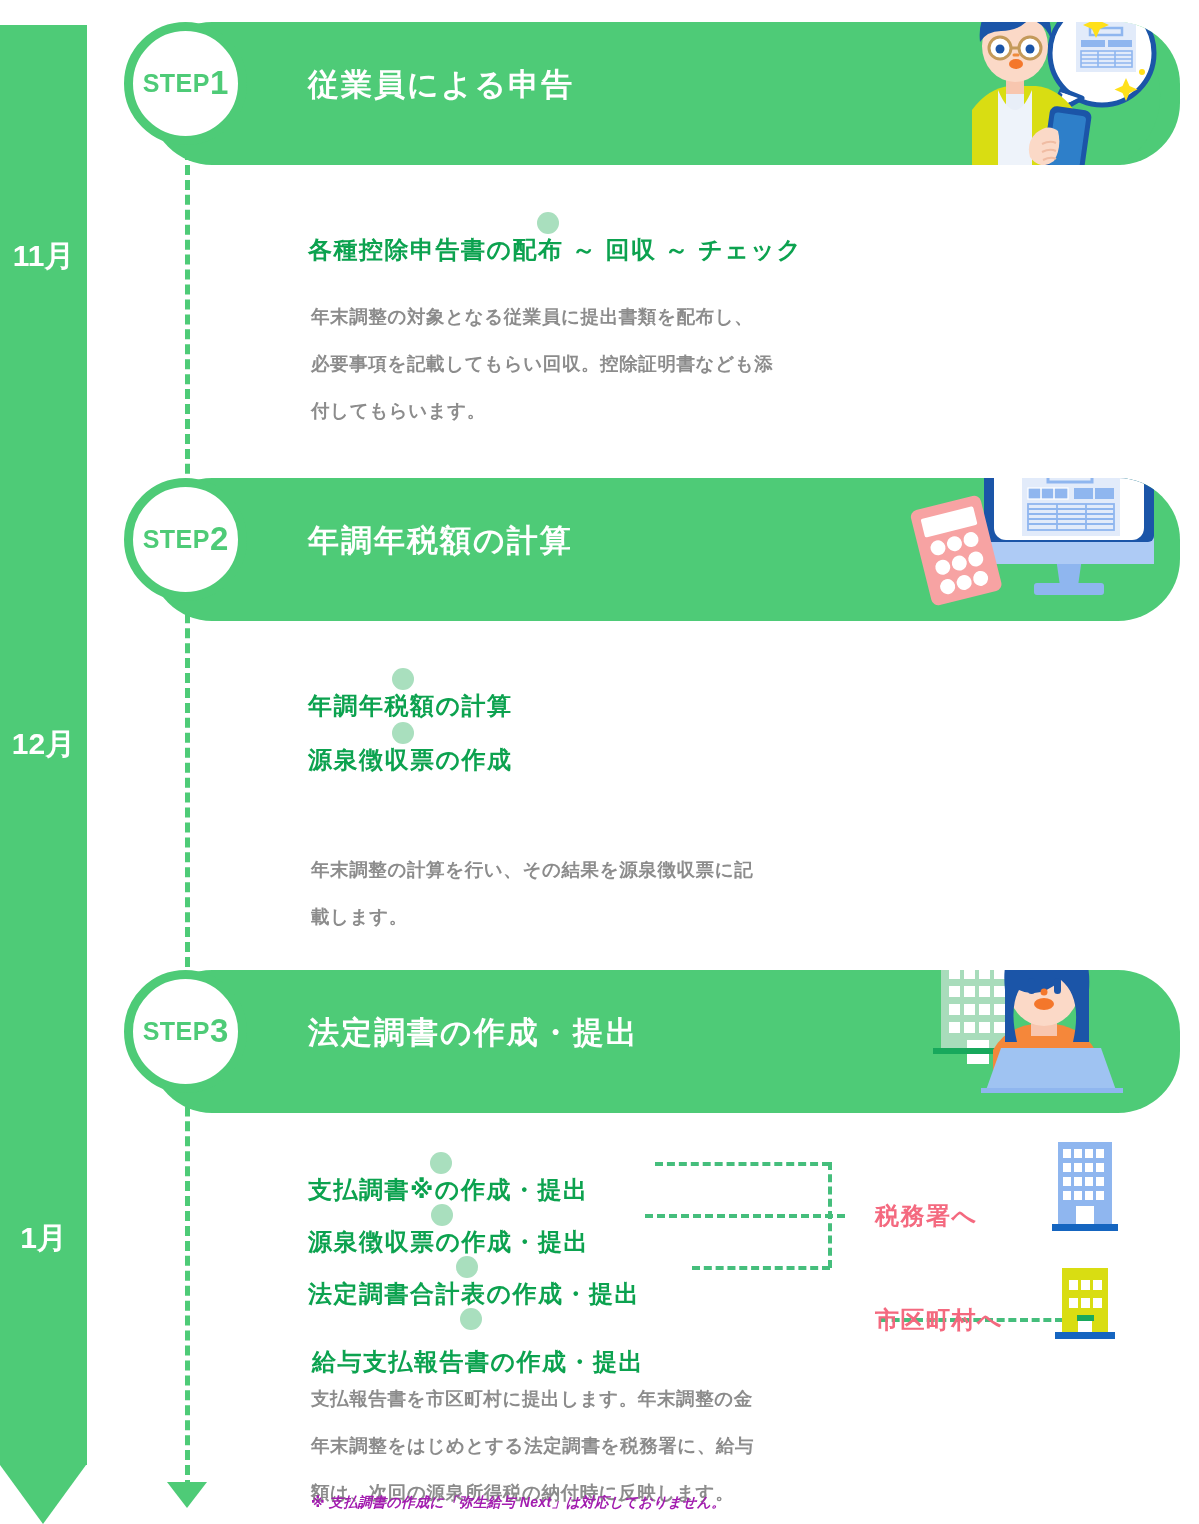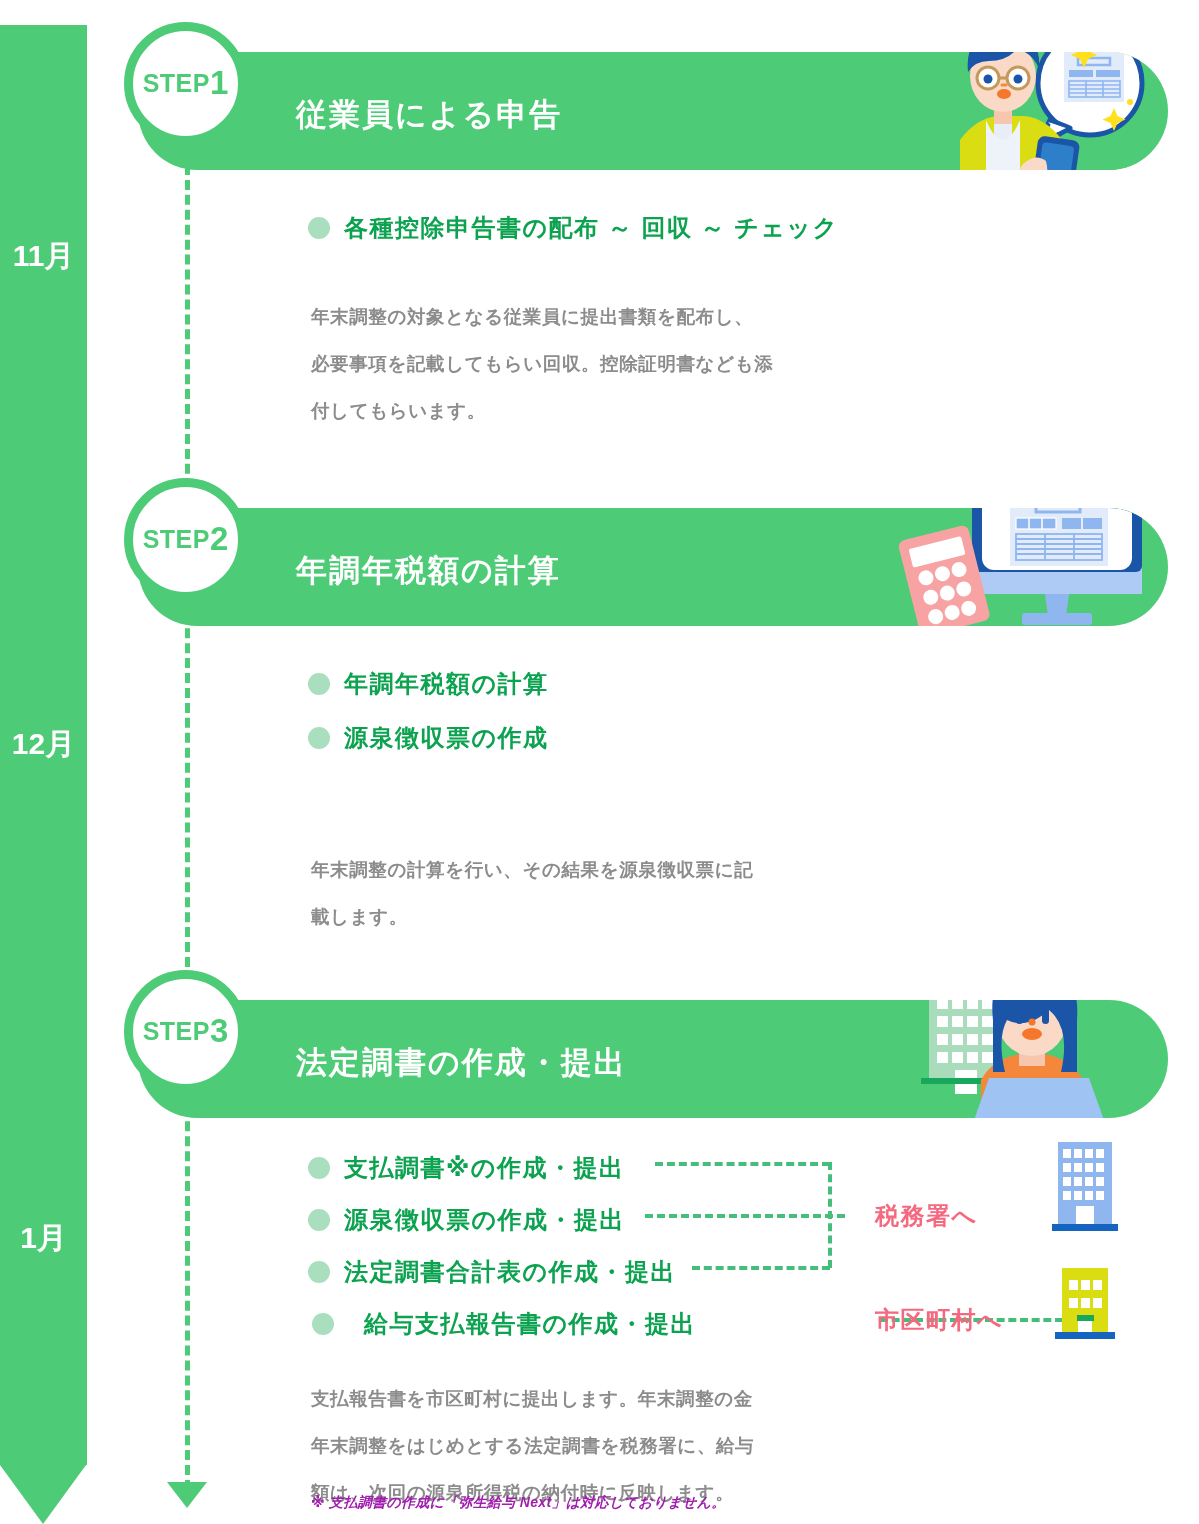--- a/index.html
+++ b/index.html
@@ -39,44 +39,43 @@
   .timeline-arrow {
     position: absolute; left: 167px; top: 1482px;
     width: 0; height: 0;
     border-left: 20px solid transparent;
     border-right: 20px solid transparent;
     border-top: 26px solid #4ECB77;
   }
 
   
   .step-bar {
-    position: absolute; left: 138px; width: 1030px; height: 118px;
+    position: absolute; left: 150px; width: 1030px; height: 143px;
     background: #4ECB77; border-radius: 62px;
     overflow: hidden;
-    margin-top: 30px;
   }
   .step-title {
     position: absolute; color: #ffffff;
     font-size: 31px; font-weight: bold; letter-spacing: 2px;
     white-space: nowrap;
   }
   .step-circle {
     position: absolute; width: 123px; height: 123px;
     border-radius: 50%;
     background: #ffffff;
     border: 9px solid #4ECB77;
     display: flex; flex-direction: row;
     align-items: center; justify-content: center;
     color: #4ECB77;
   }
   .step-circle .s-word { font-size: 25px; font-weight: bold; line-height: 1; letter-spacing: .5px; }
   .step-circle .s-num  { font-size: 33px; font-weight: bold; line-height: 1.1; }
 
   
-  .bullet-row { position: absolute; display: flex; align-items: center; }
+  .bullet-row { position: absolute; display: flex; align-items: center; flex-direction: column; }
   .bullet-dot {
     width: 22px; height: 22px; border-radius: 50%;
     background: #A9DFBE; flex: 0 0 auto; margin-right: 14px;
   }
   .bullet-text {
     color: #0CA24F; font-size: 24px; font-weight: bold;
     letter-spacing: 1.5px; white-space: nowrap;
   }
 
   

